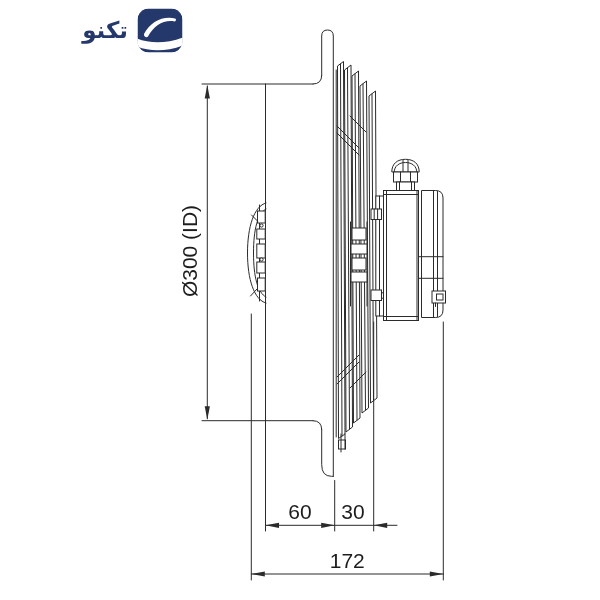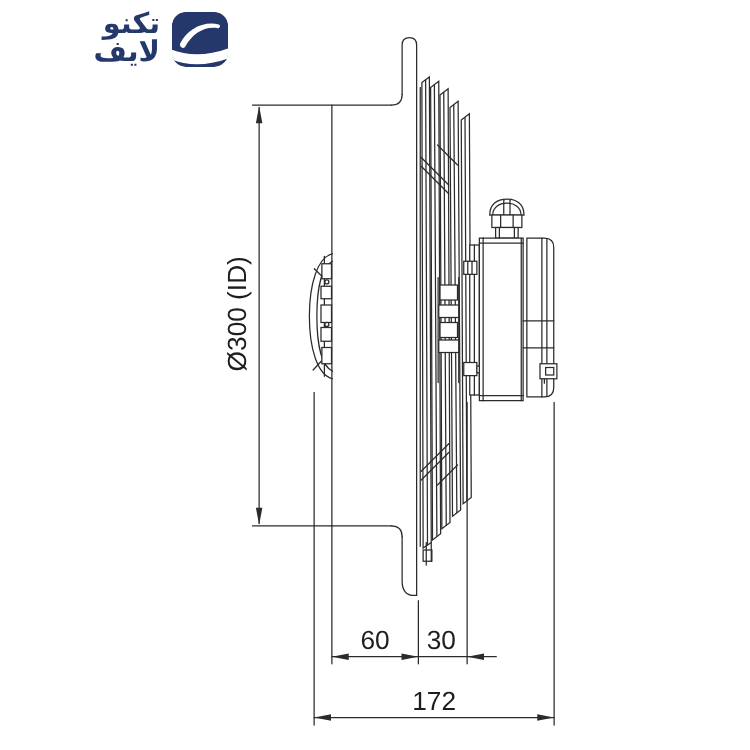--- a/index.html
+++ b/index.html
@@ -160,21 +160,20 @@
     <polygon class="arrow" points="251.3,574 264.8,571.4 264.8,576.6"></polygon>
     <polygon class="arrow" points="443.3,574 429.8,571.4 429.8,576.6"></polygon>
     <text class="dimtext" x="347.3" y="568" text-anchor="middle">172</text>
   </g>
 </svg>
 </div>
 
 <div class="logo">
   <div class="logo-text">
     <div>تكنو</div>
-    <div>لايف</div>
   </div>
   <svg width="46" height="45" viewBox="0 0 46 45">
     <defs>
       <clipPath id="logoClip">
           <rect x="0.5" y="0.5" width="45" height="44" rx="11"></rect>
         </clipPath>
     </defs>
     <g clip-path="url(#logoClip)">
       <rect x="0.5" y="0.5" width="45" height="44" rx="11" fill="#24386b"></rect>
       <path d="M7,26 C13,14 26,7.5 38,10.5 C39.5,11 39.3,13 37.5,13.5 C27,11.5 17,17.5 11,28.5 C9.5,30.5 6.5,28.5 7,26 Z" fill="#ffffff"></path>

